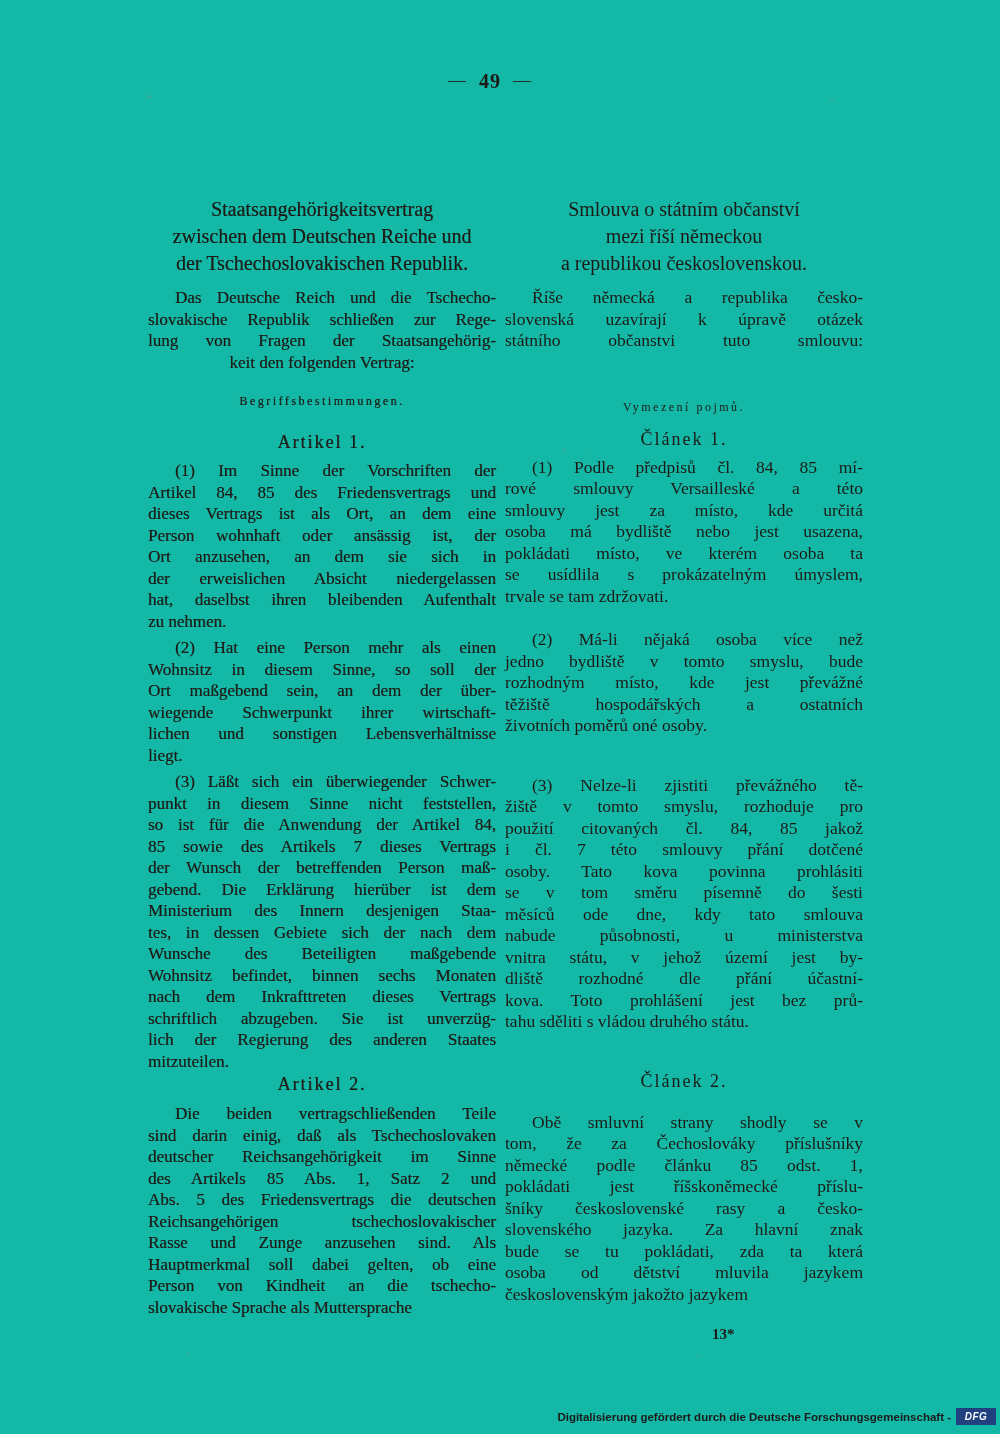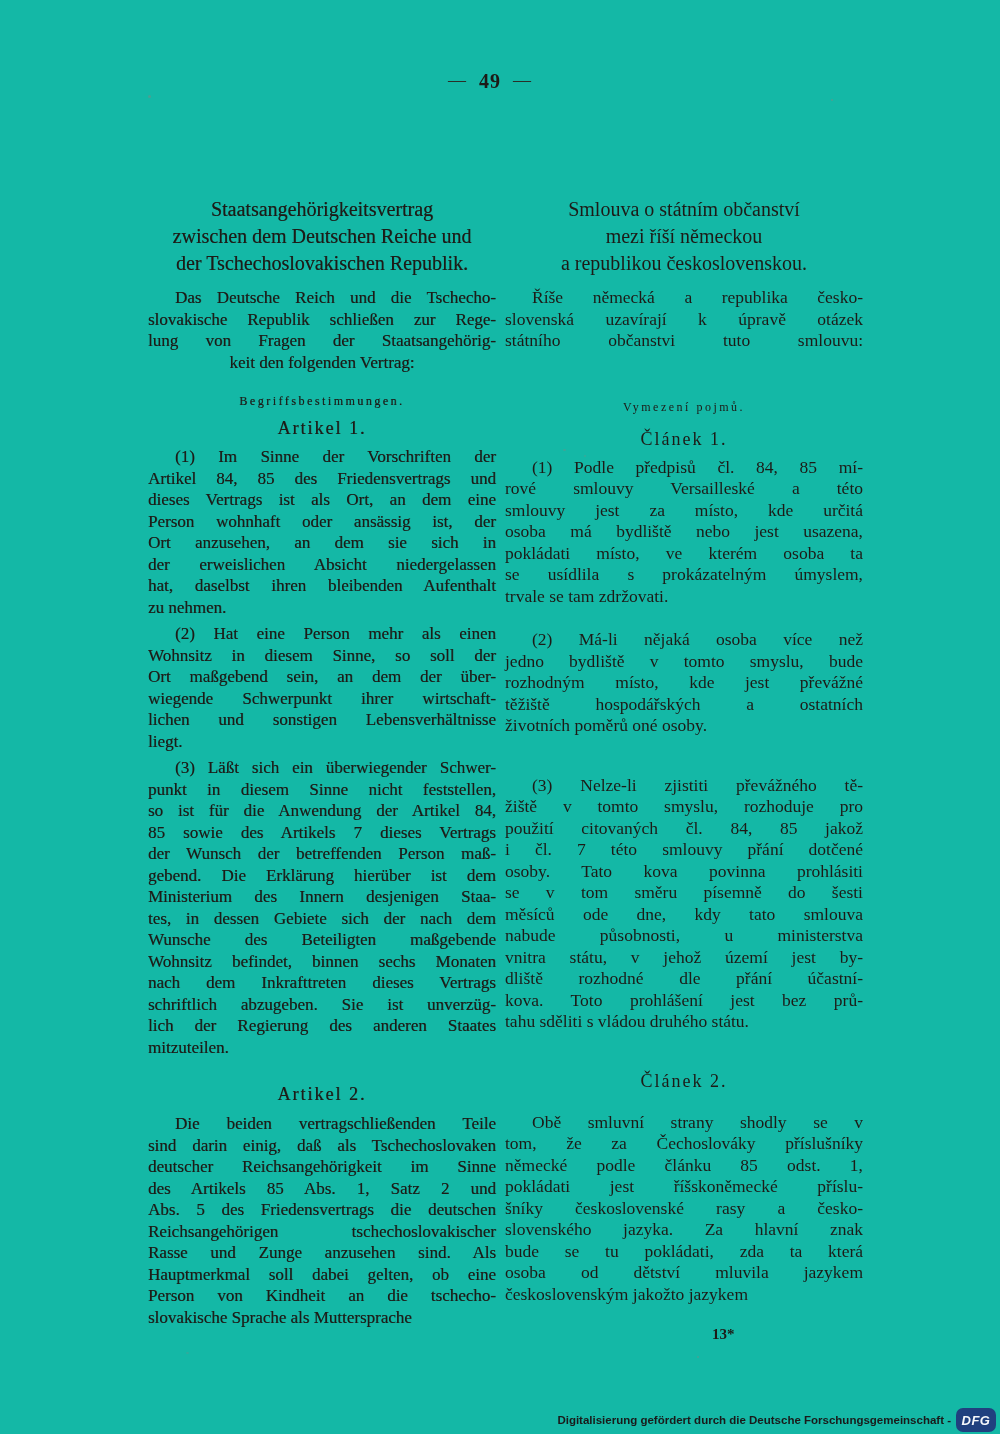--- a/index.html
+++ b/index.html
@@ -44,25 +44,25 @@
   .col-de{ text-shadow:0.4px 0 0 rgba(30,26,20,0.55); }
 
   .line{white-space:normal;}
   .line.just{text-align:justify;text-align-last:justify;}
   .line.center{text-align:center;}
   .line.indent{text-indent:27px;}
 
   
   .col-de .b1{margin-top:10px}
   .col-de .b2{margin-top:16px}
-  .col-de .b3{margin-top:2px}
+  .col-de .b3{margin-top:16px}
   .col-de .b4{margin-top:5px}
   .col-de .b5{margin-top:5px}
   .col-de .b6{margin-top:5px}
-  .col-de .b7{margin-top:24px}
+  .col-de .b7{margin-top:0}
   .col-de .b8{margin-top:6px}
 
   .col-cs .b1{margin-top:10px}
   .col-cs .b2{margin-top:43px}
   .col-cs .b3{margin-top:7px}
   .col-cs .b4{margin-top:5px}
   .col-cs .b5{margin-top:22px}
   .col-cs .b6{margin-top:38px}
   .col-cs .b7{margin-top:36px}
   .col-cs .b8{margin-top:18px}
@@ -75,27 +75,26 @@
 
   
   .dfg-footer{
     position:absolute;right:4px;top:1408px;
     display:flex;align-items:center;gap:5px;
     font-family:"Liberation Sans", sans-serif;
     font-size:11.5px;font-weight:bold;color:#1a1a1a;
   }
   .dfg-logo{
     display:inline-flex;align-items:center;justify-content:center;
-    width:40px;height:24px;
+    width:40px;height:17px;
     background:#20407f;
     color:#f5f7fb;
     font-family:"Liberation Sans", sans-serif;
-    font-size:13px;font-weight:bold;font-style:italic;
+    font-size:10px;font-weight:bold;font-style:italic;
     letter-spacing:0.5px;
-    border-radius:7px;
   }
 
   
   .speck{position:absolute;background:#8a857c;border-radius:50%;}
   .speck.s1{left:148px;top:95px;width:3px;height:3px;opacity:.45;}
   .speck.s2{left:831px;top:99px;width:2px;height:2px;opacity:.5;}
   .speck.s3{left:563px;top:449px;width:3px;height:2px;opacity:.35;}
   .speck.s4{left:584px;top:455px;width:2px;height:2px;opacity:.3;}
   .speck.s5{left:697px;top:1356px;width:2px;height:2px;opacity:.4;}
   .speck.s6{left:186px;top:1352px;width:3px;height:2px;opacity:.25;}

